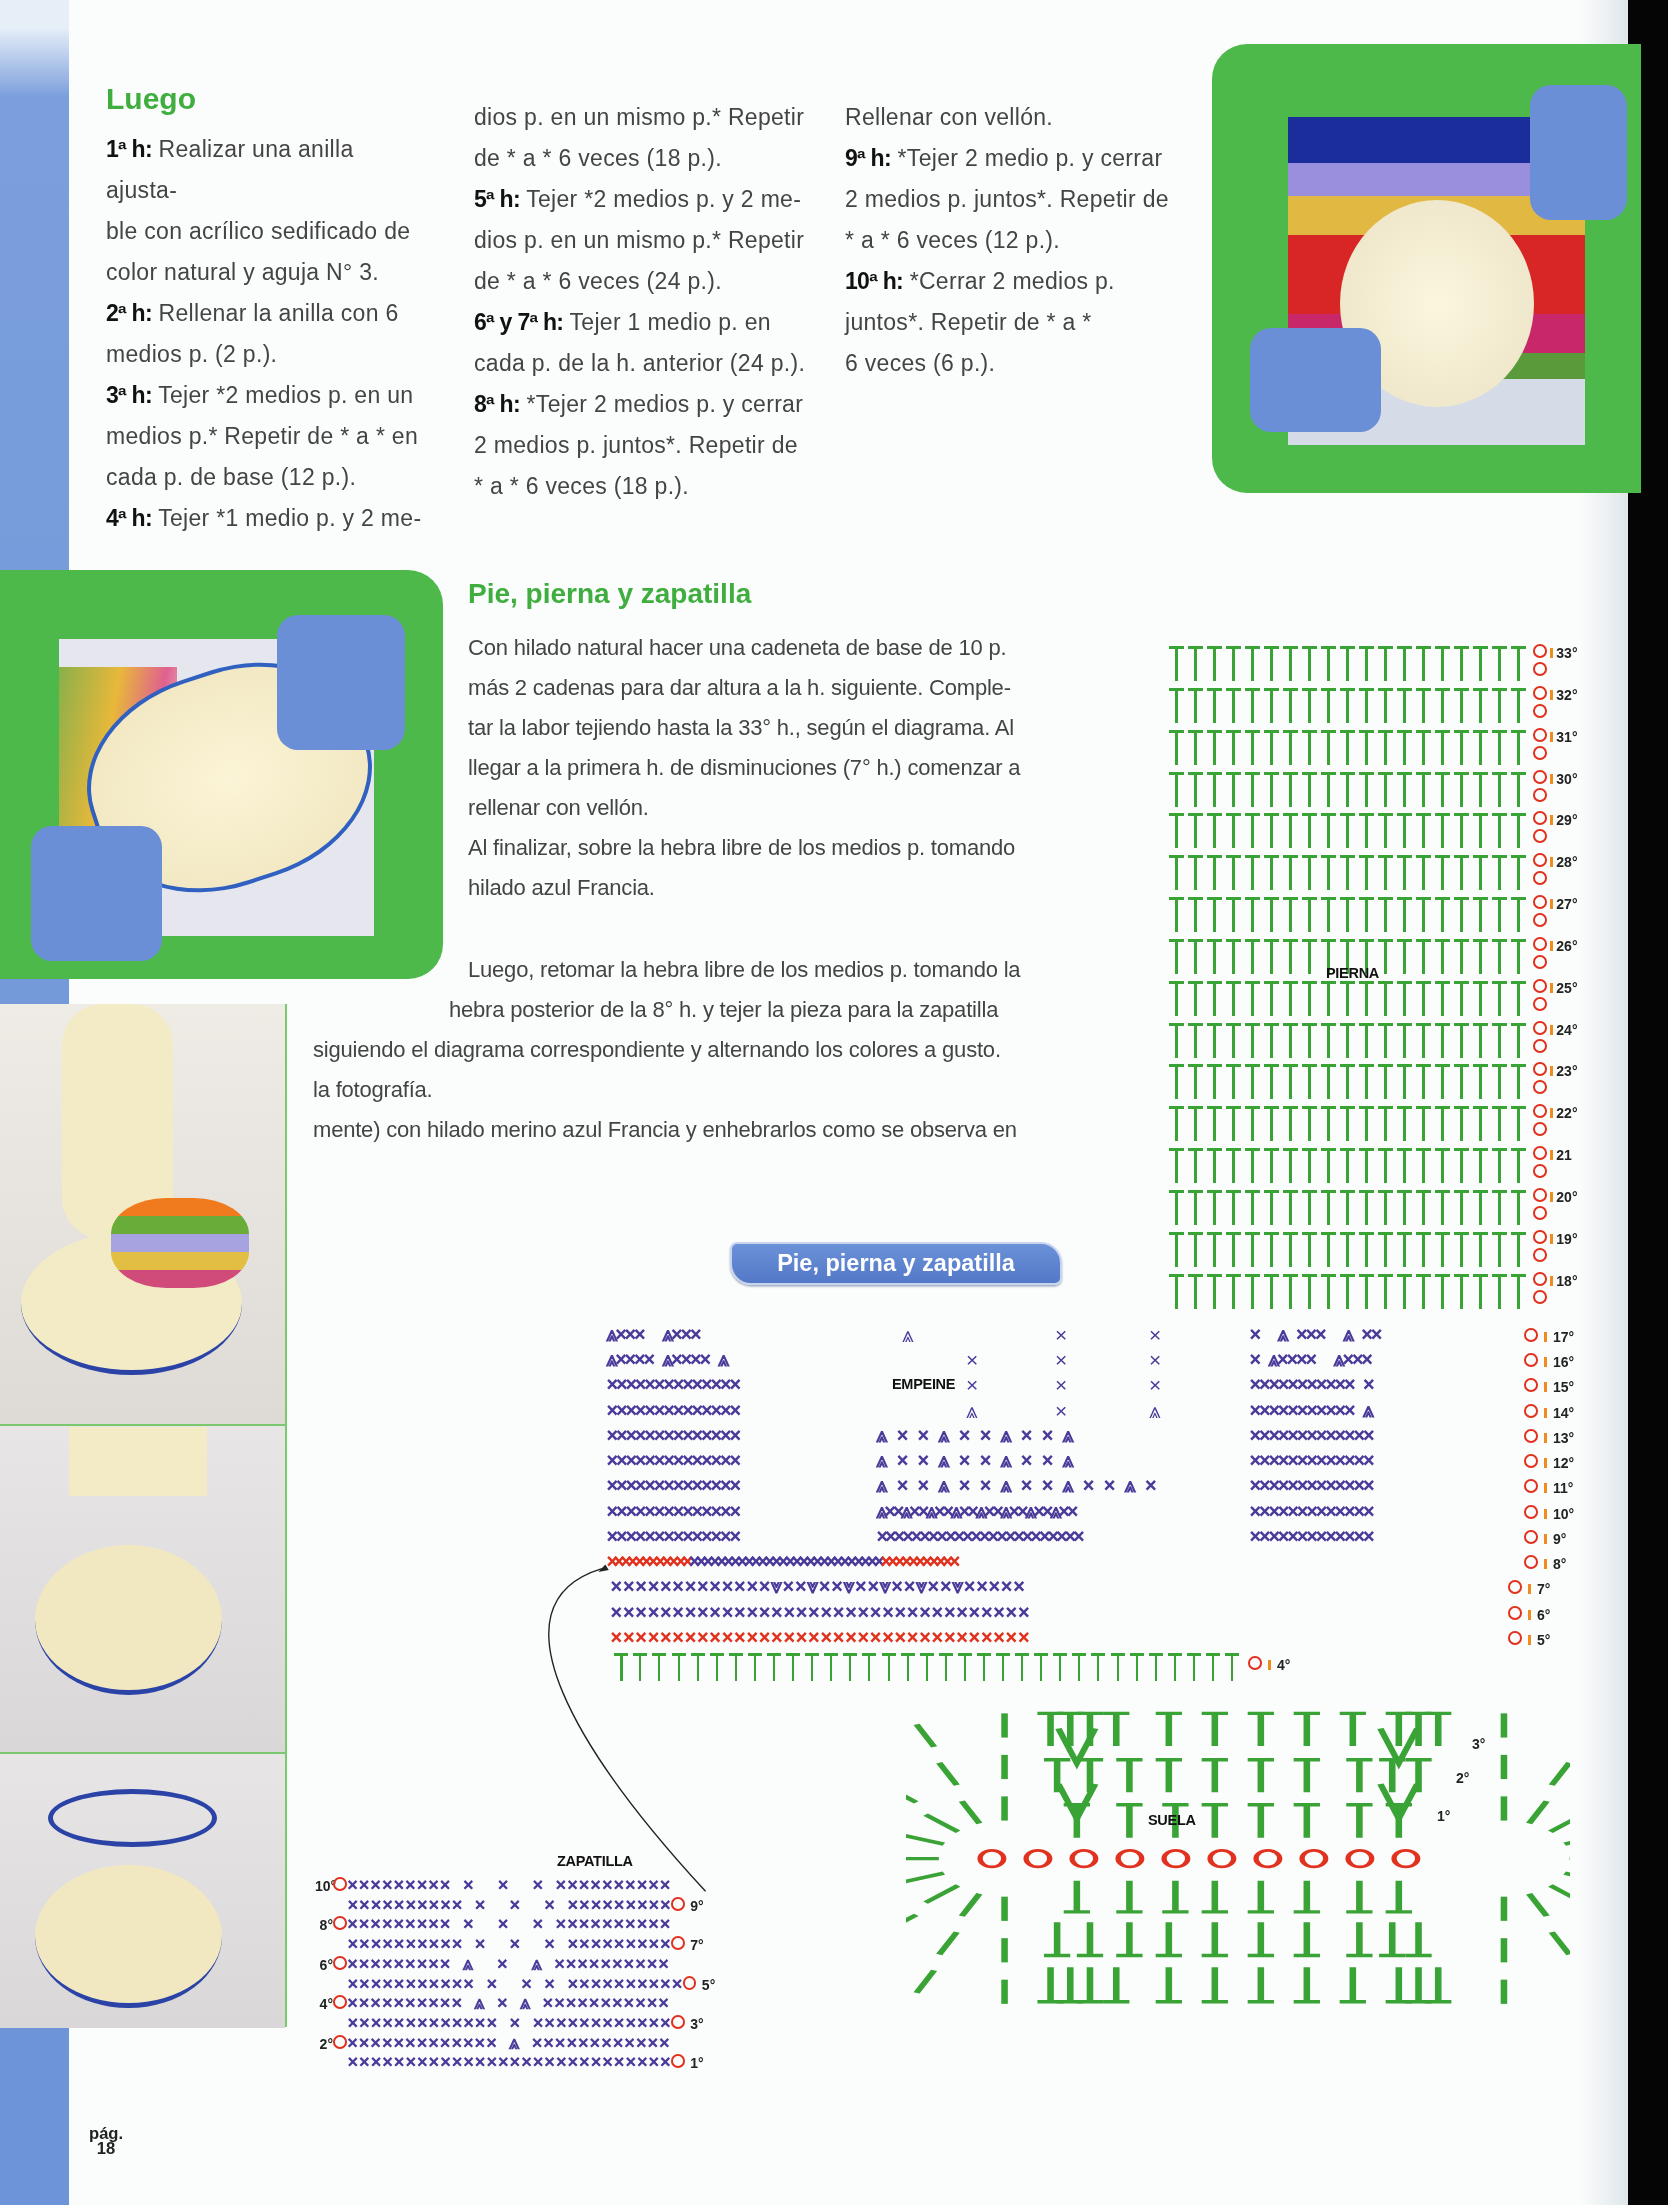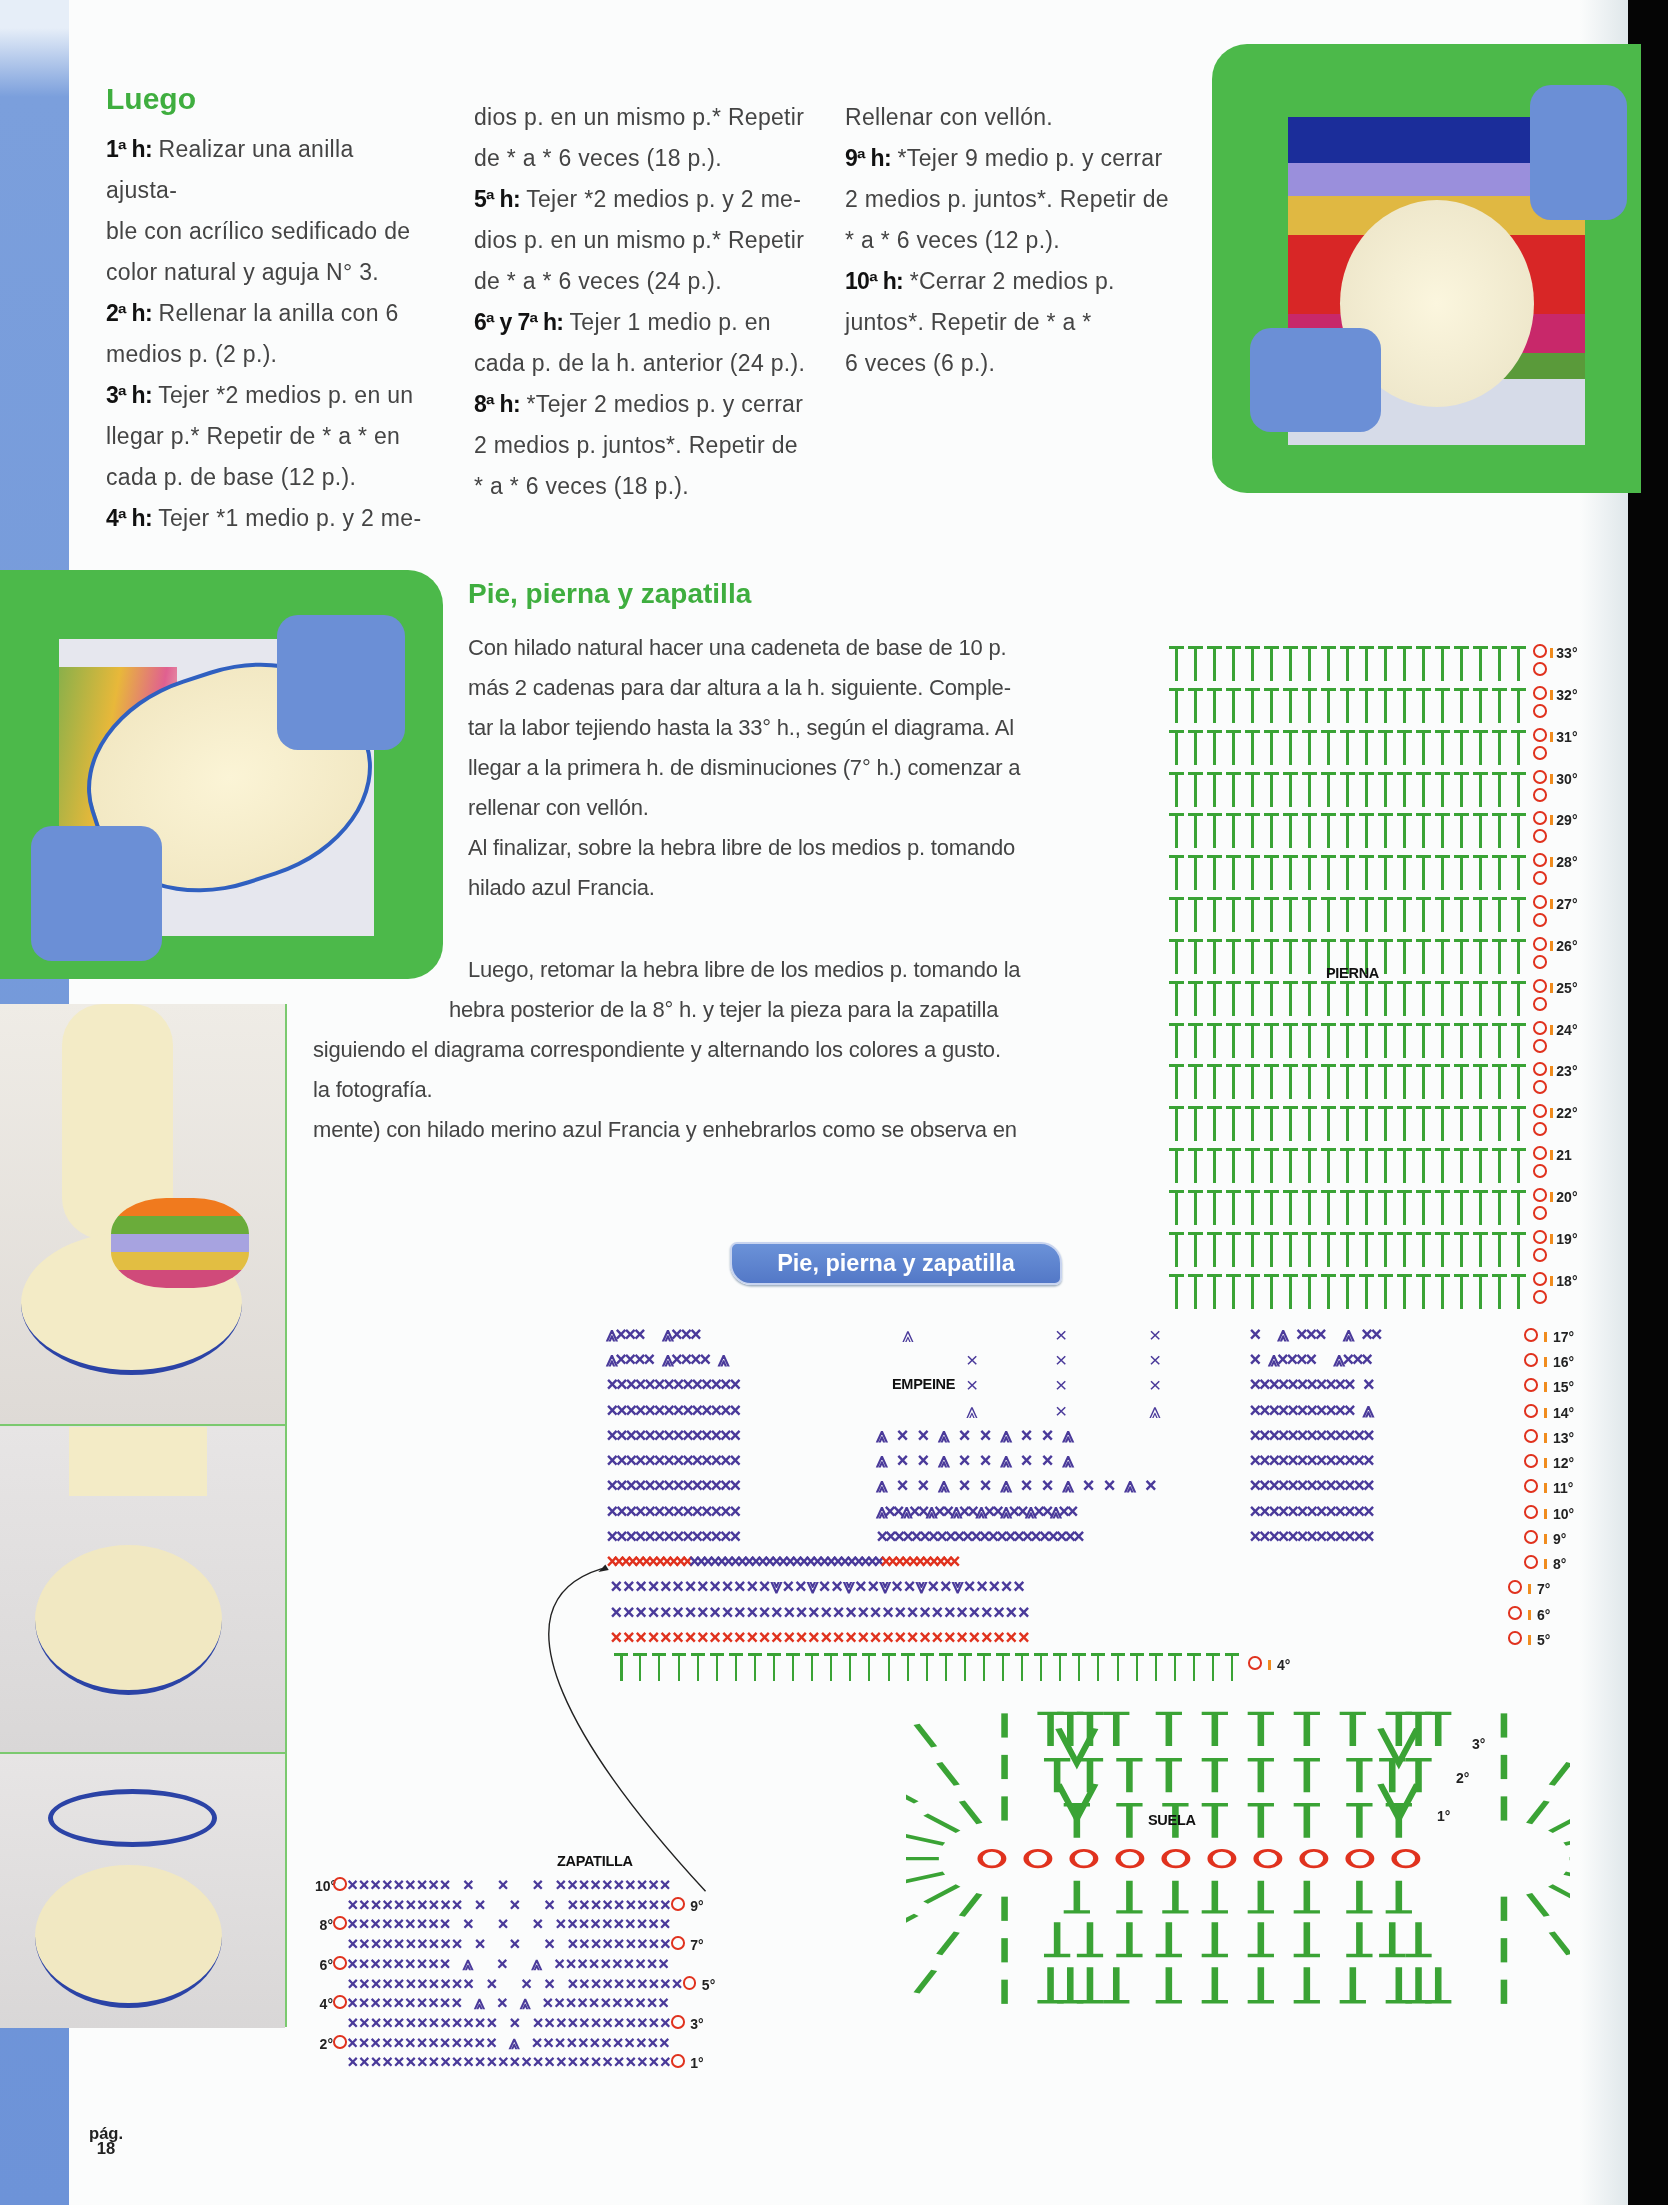--- a/index.html
+++ b/index.html
@@ -34,41 +34,41 @@
 
 <div class="abs step-title" style="left:106px;top:82px;font-size:30px;">Luego</div>
 
 <div class="abs col" style="left:106px;top:129px;width:325px;">
   <div><b>1ª h:</b> <span>Realizar una anilla ajusta-</span></div>
   <div>ble con acrílico sedificado de</div>
   <div>color natural y aguja N° 3.</div>
   <div><b>2ª h:</b> <span>Rellenar la anilla con 6</span></div>
   <div>medios p. (2 p.).</div>
   <div><b>3ª h:</b> <span>Tejer *2 medios p. en un</span></div>
-  <div>llegar p.* Repetir de * a * en</div>
+  <div>medios p.* Repetir de * a * en</div>
   <div>cada p. de base (12 p.).</div>
   <div><b>4ª h:</b> <span>Tejer *1 medio p. y 2 me-</span></div>
 </div>
 
 <div class="abs col" style="left:474px;top:97px;width:346px;">
   <div>dios p. en un mismo p.* Repetir</div>
   <div>de * a * 6 veces (18 p.).</div>
   <div><b>5ª h:</b> <span>Tejer *2 medios p. y 2 me-</span></div>
   <div>dios p. en un mismo p.* Repetir</div>
   <div>de * a * 6 veces (24 p.).</div>
   <div><b>6ª y 7ª h:</b> <span>Tejer 1 medio p. en</span></div>
   <div>cada p. de la h. anterior (24 p.).</div>
   <div><b>8ª h:</b> <span>*Tejer 2 medios p. y cerrar</span></div>
   <div>2 medios p. juntos*. Repetir de</div>
   <div>* a * 6 veces (18 p.).</div>
 </div>
 
 <div class="abs col" style="left:845px;top:97px;width:332px;">
   <div>Rellenar con vellón.</div>
-  <div><b>9ª h:</b> <span>*Tejer 9 medio p. y cerrar</span></div>
+  <div><b>9ª h:</b> <span>*Tejer 2 medio p. y cerrar</span></div>
   <div>2 medios p. juntos*. Repetir de</div>
   <div>* a * 6 veces (12 p.).</div>
   <div><b>10ª h:</b> <span>*Cerrar 2 medios p.</span></div>
   <div>juntos*. Repetir de * a *</div>
   <div>6 veces (6 p.).</div>
 </div>
 
 <div class="abs frame" style="left:1212px;top:44px;width:429px;height:449px;border-radius:35px 0 0 35px;">
   <div class="abs photo" style="left:76px;top:73px;width:297px;height:328px;background:linear-gradient(#1b2d9a 0,#1b2d9a 14%,#9a8fdc 14%,#9a8fdc 24%,#e0b842 24%,#e0b842 36%,#d82626 36%,#d82626 60%,#c8286a 60%,#c8286a 72%,#5a9a3a 72%,#5a9a3a 80%,#d6dbe8 80%);">
     <div class="abs" style="left:52px;top:83px;width:194px;height:207px;border-radius:50%;background:radial-gradient(#fbf6de,#efe8cc 70%,#e6dfc0);"></div>

